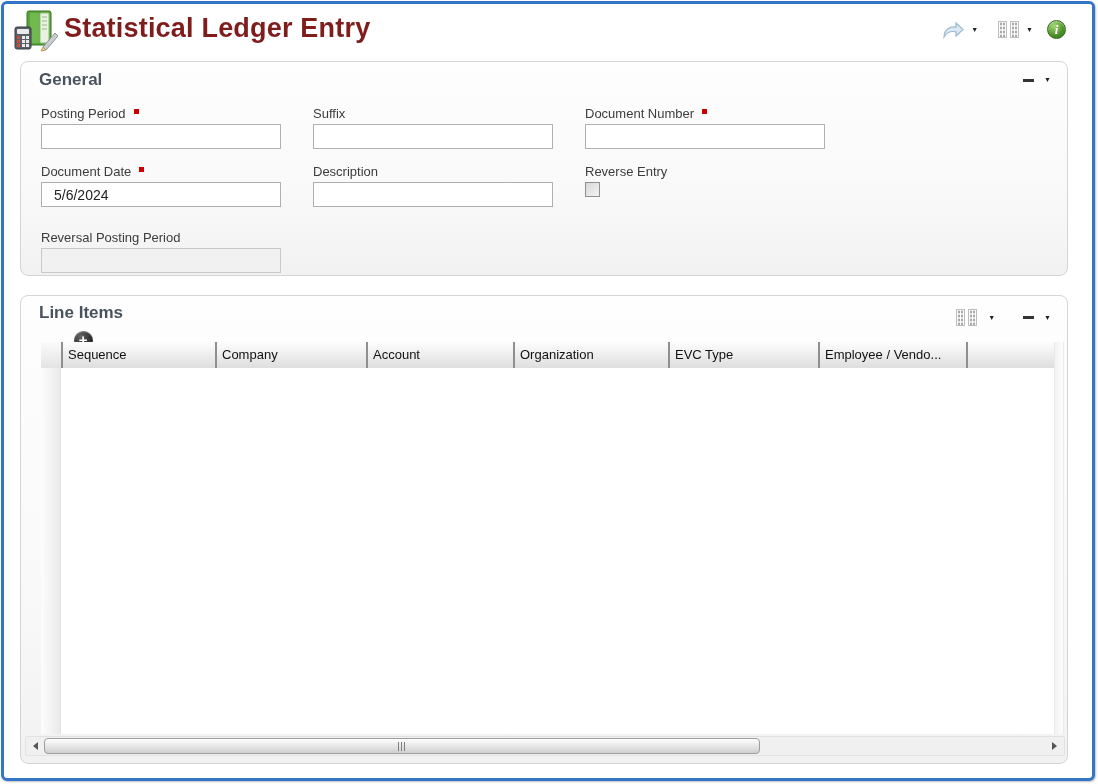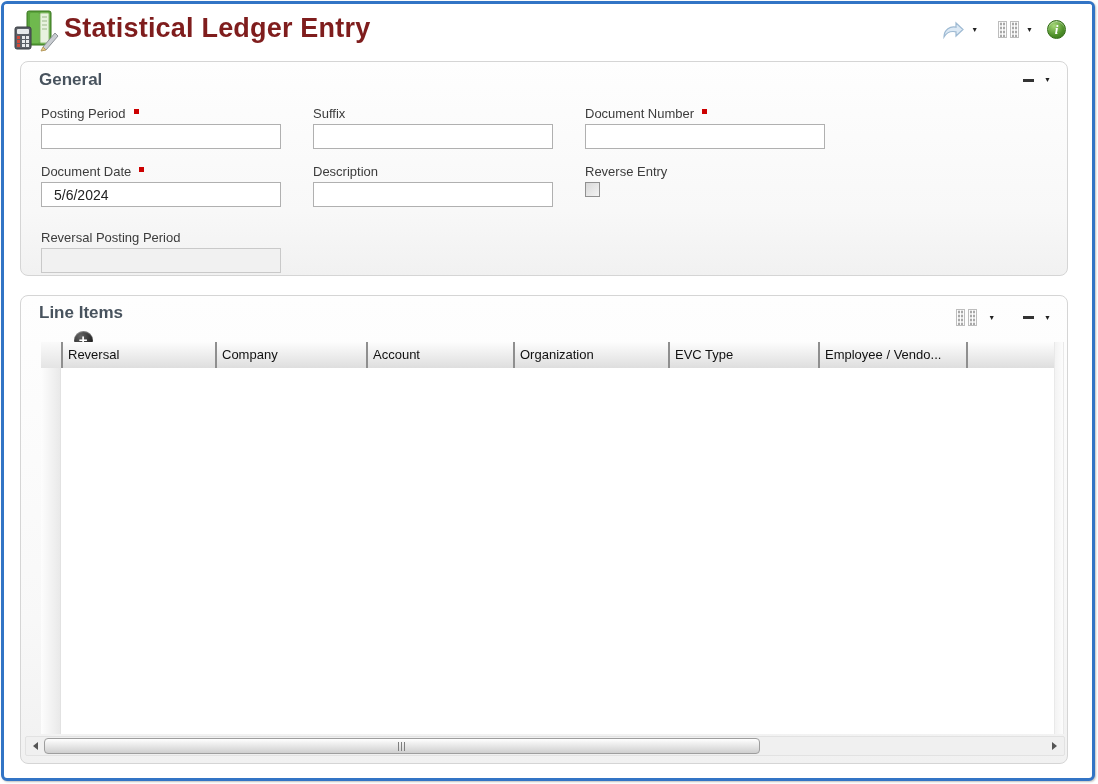--- a/index.html
+++ b/index.html
@@ -192,21 +192,21 @@
         </span>
       <span class="caret">▼</span>
       <span style="width:8px"></span>
       <span class="minus-btn"></span>
       <span class="caret">▼</span>
     </div>
 
     <div class="grid">
       <div class="grid-header">
         <div class="gh-cell gh-rowhdr col-rowhdr"></div>
-        <div class="gh-cell col-0">Reversal</div>
+        <div class="gh-cell col-0">Sequence</div>
         <div class="gh-cell col-1">Company</div>
         <div class="gh-cell col-2">Account</div>
         <div class="gh-cell col-3">Organization</div>
         <div class="gh-cell col-4">EVC Type</div>
         <div class="gh-cell col-5">Employee / Vendo...</div>
         <div class="gh-cell col-filler"></div>
       </div>
     </div>
 
     <div class="grid-body">

